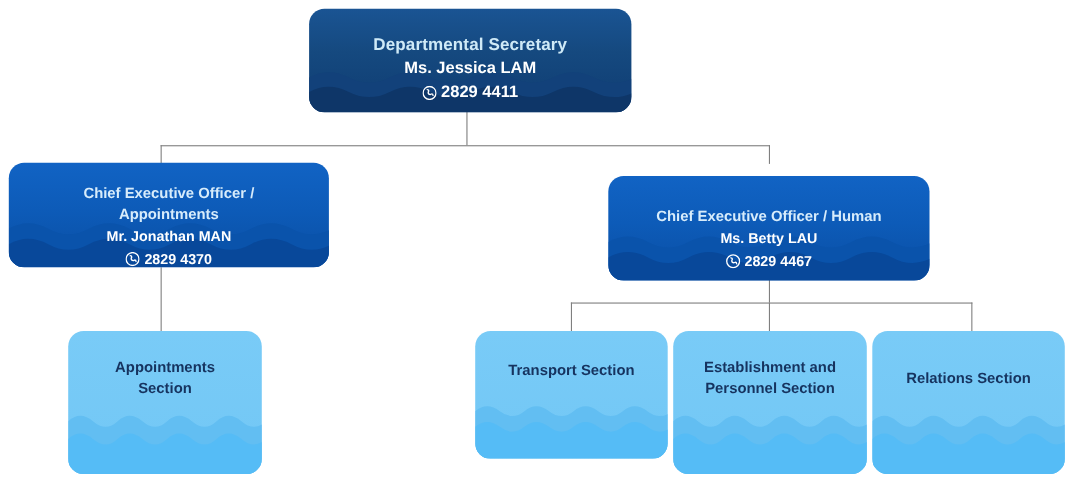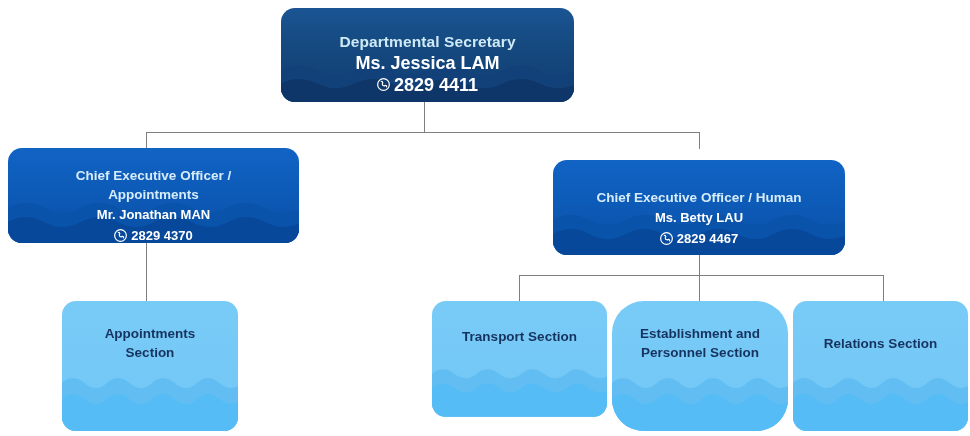--- a/index.html
+++ b/index.html
@@ -65,21 +65,21 @@
   .node.lvl-top .line-title {
     color: #cfeaf7;
     font-size: 15.5px;
     font-weight: bold;
     line-height: 21px;
     letter-spacing: .1px;
   }
   .node.lvl-top .line-name,
   .node.lvl-top .line-phone {
     color: #ffffff;
-    font-size: 18px;
+    font-size: 15px;
     font-weight: bold;
     line-height: 22px;
   }
 
   
   .node.lvl-mid {
     background: linear-gradient(180deg, #1163c4 0%, #0d5bb8 45%, #0a4ea3 100%);
     padding-top: 21px;
   }
   .node.lvl-mid .line-title {
@@ -229,21 +229,21 @@
       <svg viewBox="0 0 180 78" preserveAspectRatio="none">
         <path d="M0,30 Q11,20 23,30 T46,30 T69,30 T92,30 T115,30 T138,30 T161,30 T184,30 L184,78 L0,78 Z" fill="#62bef2"></path>
         <path d="M0,46 Q11,36 23,46 T46,46 T69,46 T92,46 T115,46 T138,46 T161,46 T184,46 L184,78 L0,78 Z" fill="#55bcf6"></path>
       </svg>
     </div>
     <div class="txt">
       <div class="line-title">Transport Section</div>
     </div>
   </div>
 
-  <div class="node lvl-leaf" style="left:612px; top:301px; width:176px; height:130px;border-radius:32px;">
+  <div class="node lvl-leaf" style="left:612px; top:301px; width:176px; height:130px;">
     <div class="waves">
       <svg viewBox="0 0 180 78" preserveAspectRatio="none">
         <path d="M0,30 Q11,20 23,30 T46,30 T69,30 T92,30 T115,30 T138,30 T161,30 T184,30 L184,78 L0,78 Z" fill="#62bef2"></path>
         <path d="M0,46 Q11,36 23,46 T46,46 T69,46 T92,46 T115,46 T138,46 T161,46 T184,46 L184,78 L0,78 Z" fill="#55bcf6"></path>
       </svg>
     </div>
     <div class="txt">
       <div class="line-title">Establishment and</div>
       <div class="line-title">Personnel Section</div>
     </div>

